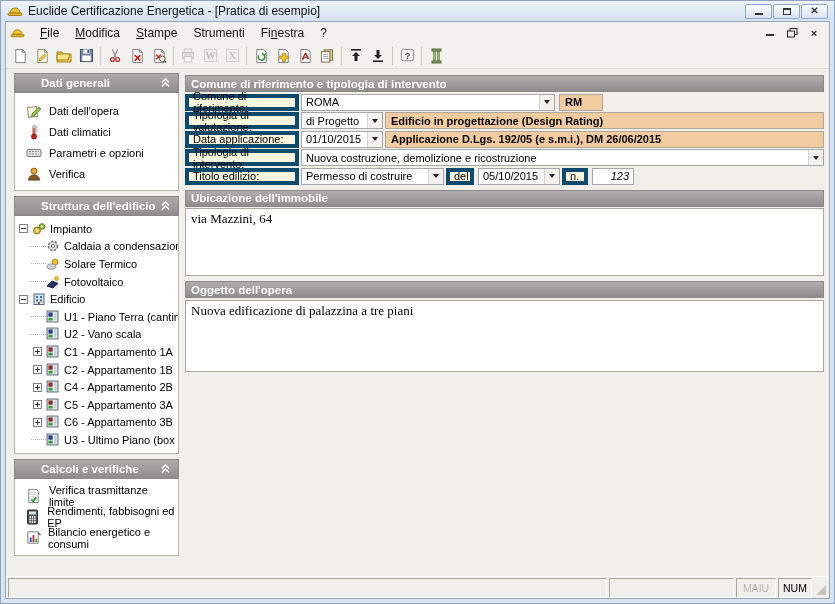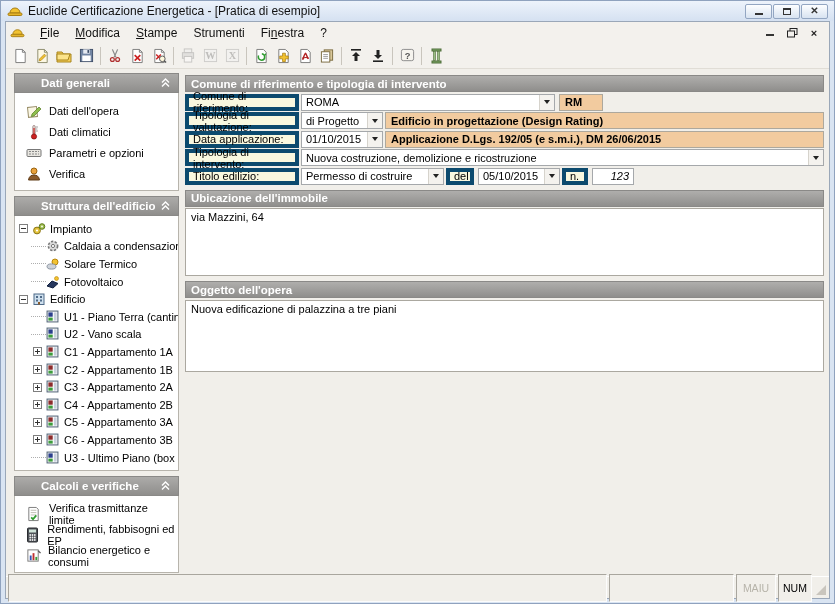--- a/index.html
+++ b/index.html
@@ -68,30 +68,30 @@
   .combo .cval{ flex:1; padding-left:4px; overflow:hidden; white-space:nowrap; }
   .combo .cbtn{ width:15px; align-self:stretch; display:flex; align-items:center;
                 justify-content:center; background:#F4F2EE; border-left:1px solid #D6D3CC; }
   .arrow-down{ width:0; height:0; border-left:3.5px solid transparent;
                border-right:3.5px solid transparent; border-top:4px solid #222; }
   .info{ background:#F2CB9F; border:1px solid #ADA89D; font-weight:bold;
          display:flex; align-items:center; padding-left:5px; }
   .tbox{ background:#fff; border:1px solid #A5A8AB; display:flex; align-items:center; padding:4px 4px;font-style:italic; }
   .cb{ width:12px; height:12px; border:1px solid #8F9CA8; background:#fff; margin:0 5px 0 0; align-self:center; }
   .cblabel{ display:flex; align-items:center; }
-  .farea{ background:#fff; border:1px solid #ABA8A0; font-size:11px; padding:2px 5px;
-          margin-top:1.5px; }
+  .farea{ background:#fff; border:1px solid #ABA8A0; font-size:13px; padding:2px 5px;
+          margin-top:1.5px;font-family:Liberation Serif, serif; }
   .w254{width:254px;flex:none;justify-content:flex-end;} .w82{width:82px;flex:none;} .w44{width:44px;flex:none;margin-left:4px;}
   .w143{width:143px;flex:none;} .w28{width:28px;flex:none;} .w26{width:26px;flex:none;}
   .w42{width:42px;flex:none;} .fx1{flex:1;} .ml2{margin-left:2px;} .ml8{margin-left:8px;} .ml16{margin-left:16px;}
   .num-right{ justify-content:flex-end; text-align:right; }
   
   .statusbar{ height:22px; display:flex; align-items:center; gap:2px; padding:2px 2px;
               background:#F1EFEA; border-top:1px solid #fff; }
-  .spanel{ height:28px; border:1px solid; border-color:#A9A69E #FCFCFC #FCFCFC #A9A69E;
+  .spanel{ height:20px; border:1px solid; border-color:#A9A69E #FCFCFC #FCFCFC #A9A69E;
            background:#F1EFEA; font-size:10.5px; display:flex; align-items:center; justify-content:center; }
   .sp1{ flex:1; } .sp2{ width:125px; } .sp-caps{ width:40px; color:#B6B3A9; } .sp-num{ width:34px; color:#000; }
   .grip{ width:13px; height:16px; position:relative; }
   .grip::before{ content:""; position:absolute; right:1px; bottom:1px; width:0; height:0;
                  border-left:10px solid transparent; border-bottom:10px solid #C9C5BD; }
   svg{ display:block; }
 </style>
 </head>
 <body>
 
@@ -449,32 +449,20 @@
           <div class="trow lvl1">
             <span class="texp plus"></span>
             <span class="ticn">
               <svg width="13" height="13" viewBox="0 0 12 12">
                   <rect x="1" y="1" width="10" height="10" fill="#fff" stroke="#5A6B7D"></rect>
                   <rect x="2.2" y="2.2" width="4" height="4" fill="#8C2B2B"></rect>
                   <rect x="2.2" y="7" width="4" height="2.8" fill="#3C9C3C"></rect>
                   <rect x="7.2" y="2.2" width="2.6" height="7.6" fill="#C8D0DC"></rect>
                 </svg>
               </span>
-            <span>C3 - Appartamento 2A</span>
-          </div>
-          <div class="trow lvl1">
-            <span class="texp plus"></span>
-            <span class="ticn">
-              <svg width="13" height="13" viewBox="0 0 12 12">
-                  <rect x="1" y="1" width="10" height="10" fill="#fff" stroke="#5A6B7D"></rect>
-                  <rect x="2.2" y="2.2" width="4" height="4" fill="#8C2B2B"></rect>
-                  <rect x="2.2" y="7" width="4" height="2.8" fill="#3C9C3C"></rect>
-                  <rect x="7.2" y="2.2" width="2.6" height="7.6" fill="#C8D0DC"></rect>
-                </svg>
-              </span>
             <span>C4 - Appartamento 2B</span>
           </div>
           <div class="trow lvl1">
             <span class="texp plus"></span>
             <span class="ticn">
               <svg width="13" height="13" viewBox="0 0 12 12">
                   <rect x="1" y="1" width="10" height="10" fill="#fff" stroke="#5A6B7D"></rect>
                   <rect x="2.2" y="2.2" width="4" height="4" fill="#8C2B2B"></rect>
                   <rect x="2.2" y="7" width="4" height="2.8" fill="#3C9C3C"></rect>
                   <rect x="7.2" y="2.2" width="2.6" height="7.6" fill="#C8D0DC"></rect>

